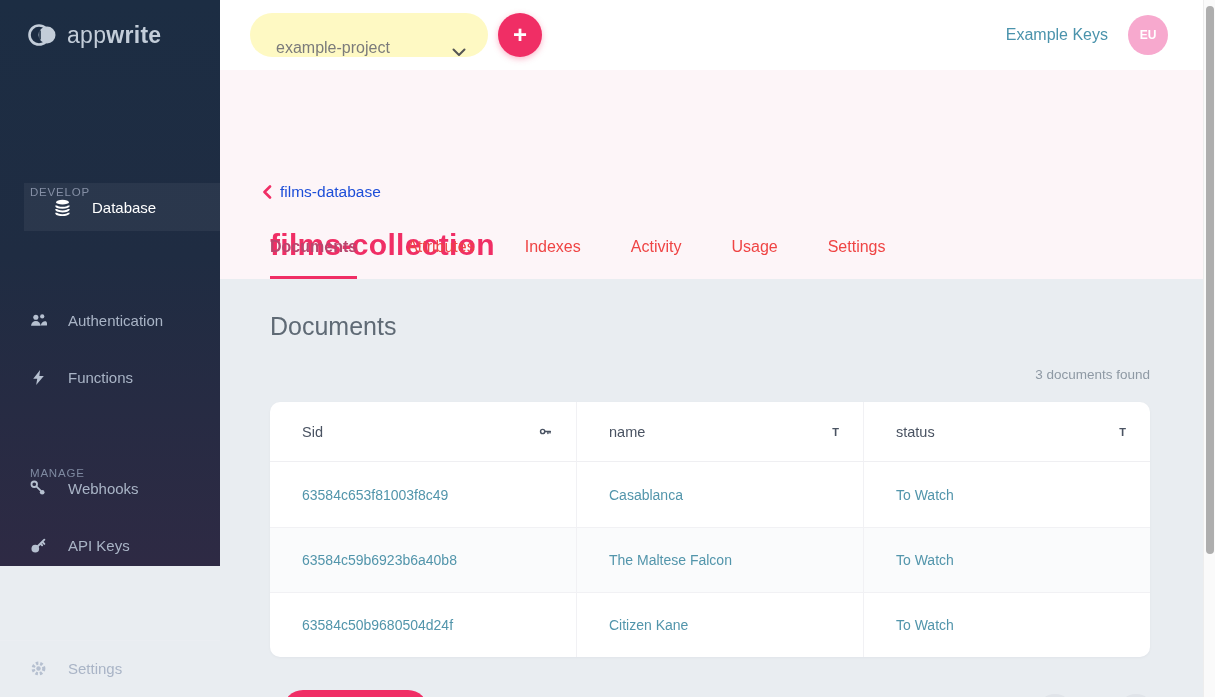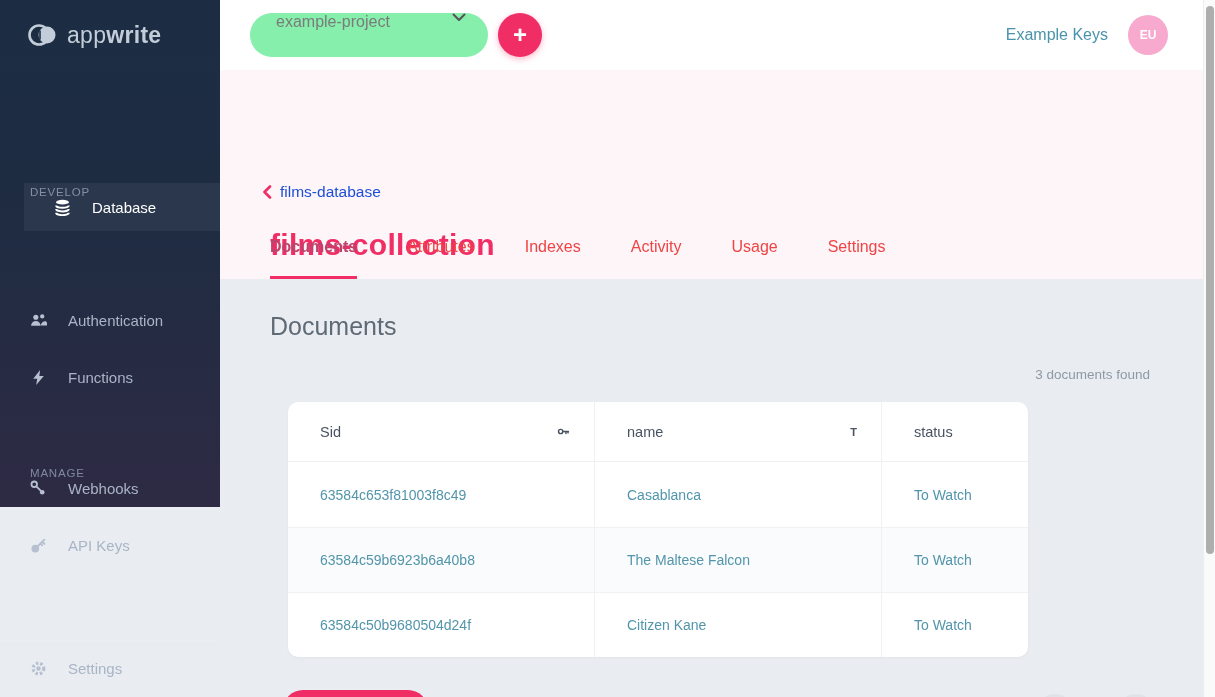--- a/index.html
+++ b/index.html
@@ -1,38 +1,38 @@
 <!DOCTYPE html>
 <html><head>
 <meta charset="utf-8">
 <style>
   * { margin:0; padding:0; box-sizing:border-box; }
   html,body { width:1215px; height:697px; overflow:hidden; }
   body { font-family:"Liberation Sans", sans-serif; position:relative; background:#e9edf1; }
 
   
-  .sidebar { position:absolute; left:0; top:0; width:220px; height:507px;
+  .sidebar { position:absolute; left:0; top:0; width:220px; height:566px;
     background:linear-gradient(180deg,#1c2d43 0%, #1f2c42 45%, #2e2a44 100%); }
   .logo { position:absolute; left:28px; top:20px; display:flex; align-items:center; gap:9px; color:#c3cdd9; }
   .logo-mark { width:30px; height:30px; }
   .logo-text { font-size:23px; letter-spacing:.3px; font-weight:300; color:#c3cdd9; }
   .logo-text b { font-weight:700; }
   .nav-row { position:absolute; left:0; width:220px; height:48px; display:flex; align-items:center;
     padding-left:30px; gap:21px; color:#a9b4c6; font-size:15px; cursor:pointer; }
   .nav-row .ico { width:17px; height:17px; display:flex; align-items:center; justify-content:center; color:#b6c0d0; flex:0 0 17px; }
   .nav-row.active { background:rgba(255,255,255,0.055); color:#ffffff;margin-left:24px; }
   .nav-row.active .ico { color:#fff; }
   .nav-section { position:absolute; left:30px; color:#7e89a0; font-size:11.5px; letter-spacing:.8px;margin-top:33px; }
   .side-divider { position:absolute; left:0; top:640px; width:220px; height:1px; background:rgba(255,255,255,0.09); }
 
   
   .topbar { position:absolute; left:220px; top:0; width:983px; height:70px; background:#ffffff;
     display:flex; align-items:center; }
   .project-pill { position:absolute; left:30px; top:13px; width:238px; height:44px; border-radius:22px;
-    background:#86efac; display:flex; align-items:flex-start; justify-content:space-between;
+    background:#fef9c3; display:flex; align-items:flex-end; justify-content:space-between;
     padding:0 22px 0 26px; cursor:pointer; }
   .project-pill span { color:#7b7b7b; font-size:16px; }
   .create-btn { position:absolute; left:278px; top:13px; width:44px; height:44px; border-radius:50%;
     background:#f02e65; color:#fff; border:none; font-size:24px; font-weight:700; line-height:40px;
     text-align:center; cursor:pointer; box-shadow:0 2px 6px rgba(240,46,101,.35); }
   .user-area { position:absolute; right:35px; top:0; height:70px; display:flex; align-items:center; gap:20px; }
   .user-name { color:#4a93ac; font-size:16px; cursor:pointer; }
   .avatar { width:40px; height:40px; border-radius:50%; background:#f7a9ce; color:#ffffff;
     display:flex; align-items:center; justify-content:center; font-size:12px; font-weight:700; cursor:pointer; }
 
@@ -43,22 +43,22 @@
   .page-title { position:absolute; left:50px; top:158px; color:#f02e65; font-size:30px; font-weight:800; letter-spacing:.3px; }
   .tabs { position:absolute; left:50px; bottom:0; display:flex; gap:50px; }
   .tab { font-size:16px; color:#ef4444; padding-bottom:20px; border-bottom:3px solid transparent; cursor:pointer; }
   .tab.active { color:#b8456d; font-weight:600; border-bottom-color:#f02e65; }
 
   
   .content { position:absolute; left:220px; top:279px; width:983px; height:418px; background:#e9edf1; }
   .section-title { position:absolute; left:50px; top:33px; font-size:25px; font-weight:400; color:#5f6a75; }
   .count-text { position:absolute; right:53px; top:88px; font-size:13.5px; color:#8e99a4; }
 
-  .table-card { position:absolute; left:50px; top:123px; width:740px; border-radius:10px; background:#ffffff;
-    overflow:hidden; box-shadow:0 1px 3px rgba(20,30,50,.04);margin-left:18px; }
+  .table-card { position:absolute; left:50px; top:123px; width:880px; border-radius:10px; background:#ffffff;
+    overflow:hidden; box-shadow:0 1px 3px rgba(20,30,50,.04); }
   .t-head { display:grid; grid-template-columns:307px 287px 286px; height:60px; }
   .t-head .th { display:flex; align-items:center; justify-content:space-between; padding:0 24px 0 32px;
     color:#4a5362; font-size:14.5px; border-bottom:1px solid #efeff2; }
   .t-head .th:not(:last-child) { border-right:1px solid #f1f1f4; }
   .th-icon { color:#4a5362; font-size:11px; font-weight:700; }
   .t-row { display:grid; grid-template-columns:307px 287px 286px; height:65px; cursor:pointer; }
   .t-row:nth-child(odd) { background:#fafbfc; }
   .t-row + .t-row { border-top:1px solid #f1f1f4; }
   .t-row .td { display:flex; align-items:center; padding:0 24px 0 32px; color:#5295ab; font-size:14px; }
   .t-row .td:not(:last-child) { border-right:1px solid #f1f1f4; }

